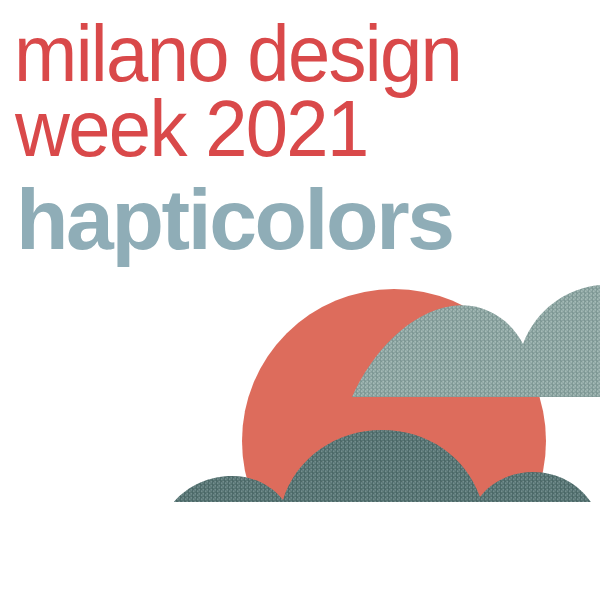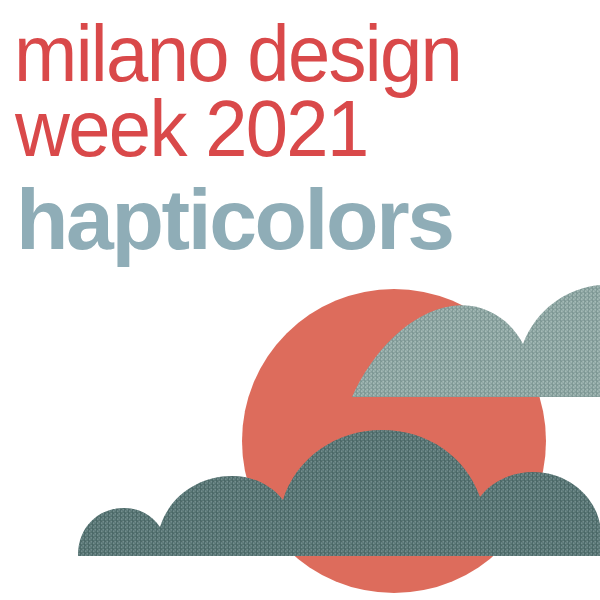--- a/index.html
+++ b/index.html
@@ -7,21 +7,21 @@
     margin: 0;
     padding: 0;
     background: #ffffff;
   }
   body {
     font-family: "Liberation Sans", sans-serif;
   }
   #poster {
     position: relative;
     width: 600px;
-    height: 600px;
+    height: 502px;
     background: #ffffff;
     overflow: hidden;
     text-decoration: underline;
   }
 
   
   #artwork {
     position: absolute;
     left: 0;
     top: 0;

